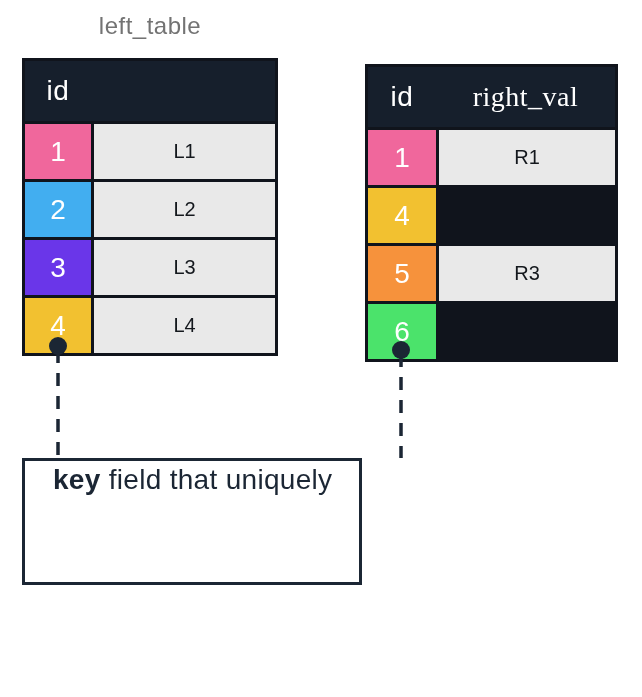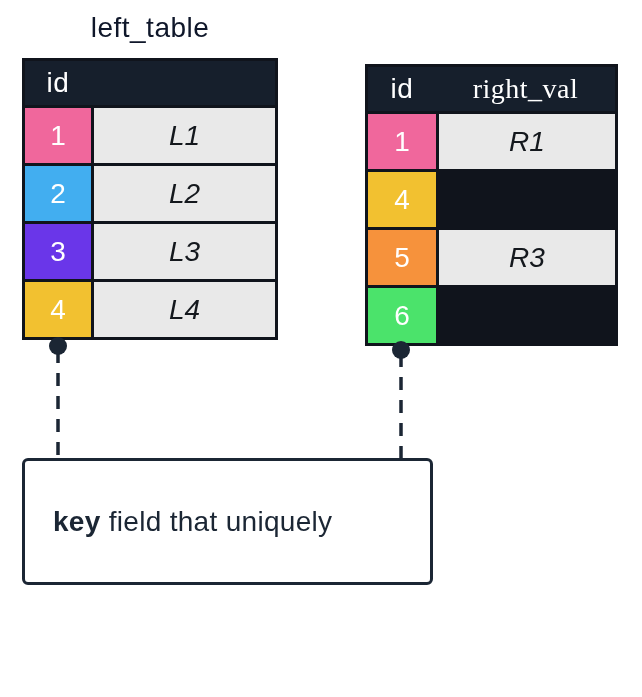--- a/index.html
+++ b/index.html
@@ -1,49 +1,49 @@
 <!DOCTYPE html>
 <html><head>
 <meta charset="utf-8">
 <style>
   html,body{margin:0;padding:0;background:#ffffff;}
   .canvas{
     position:relative;width:642px;height:697px;background:#ffffff;
     font-family:"Liberation Sans",sans-serif;overflow:hidden;
   }
   .tbl-title{
-    position:absolute;text-align:center;font-size:28px;font-weight:500;
-    color:#0f172a;letter-spacing:.5px;
+    position:absolute;text-align:center;font-size:24px;font-weight:500;
+    color:#737373;letter-spacing:.5px;
   }
   .tbl{
     position:absolute;border:3px solid #10141c;background:#10141c;
     display:flex;flex-direction:column;box-sizing:border-box;
   }
   .thead{
-    display:flex;background:#161f2c;color:#ffffff;height:44px;
+    display:flex;background:#161f2c;color:#ffffff;height:60px;
     align-items:center;font-size:28px;letter-spacing:.5px;flex:0 0 auto;
   }
   .thead .hcell{text-align:center;}
   .trow{display:flex;height:55px;margin-top:3px;flex:0 0 auto;}
   .idcell{
     width:66px;flex:0 0 auto;display:flex;align-items:center;justify-content:center;
     color:#ffffff;font-size:28px;margin-right:3px;
   }
   .valcell{
     flex:1 1 auto;background:#e9e9e9;display:flex;align-items:center;
-    justify-content:center;color:#14181d;font-size:28px;font-style:italic;
+    justify-content:center;color:#14181d;font-size:20px;
   }
   .tbl-right .idcell{width:68px;}
   .connector-overlay{position:absolute;left:0;top:0;pointer-events:none;}
   .connector-line{stroke:#1b2634;stroke-width:3.5;fill:none;}
   .connector-dot{fill:#1b2634;stroke:none;}
   .note-box{
-    position:absolute;left:22px;top:458px;width:411px;height:127px;
+    position:absolute;left:22px;top:458px;width:340px;height:127px;
     background:#ffffff;border:3px solid #1b2634;box-sizing:border-box;
-    border-radius:6px;display:flex;align-items:center;
+    border-radius:0;display:flex;
   }
   .note-text{
     padding-left:28px;font-size:28px;line-height:37px;color:#1b2634;
     letter-spacing:.3px;
   }
   .note-text b{font-weight:700;}
 </style>
 </head>
 <body>
 

